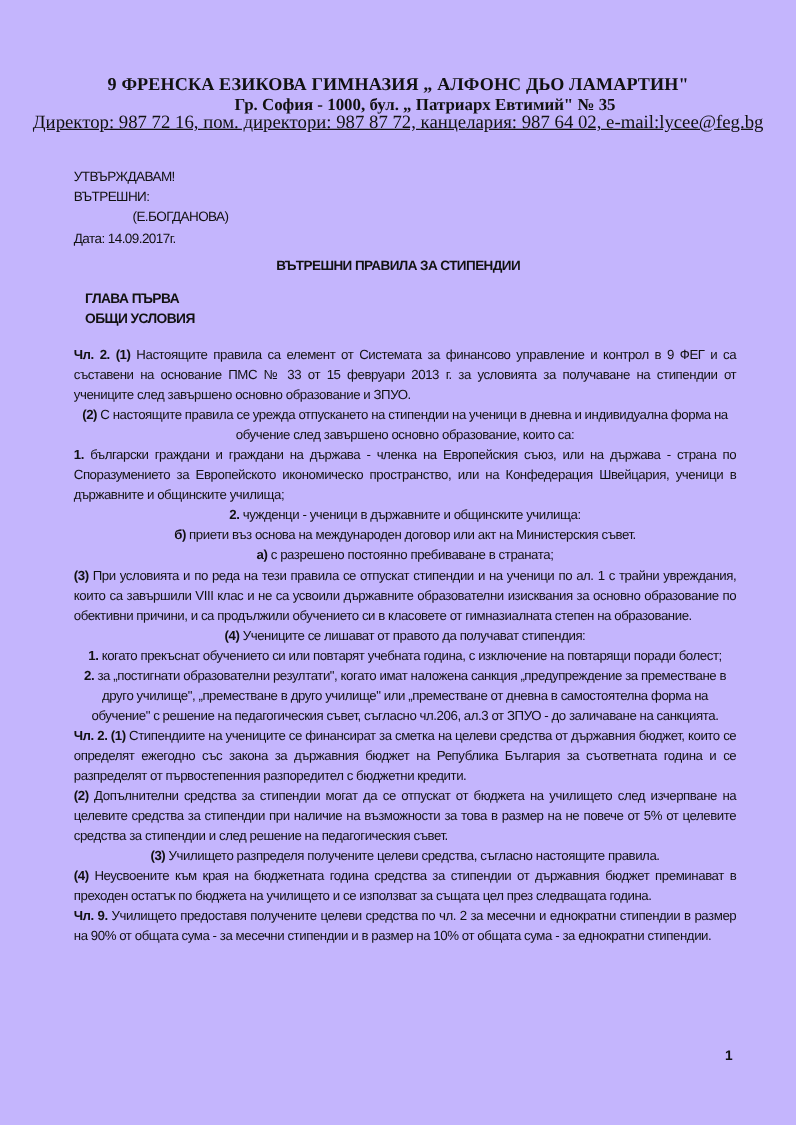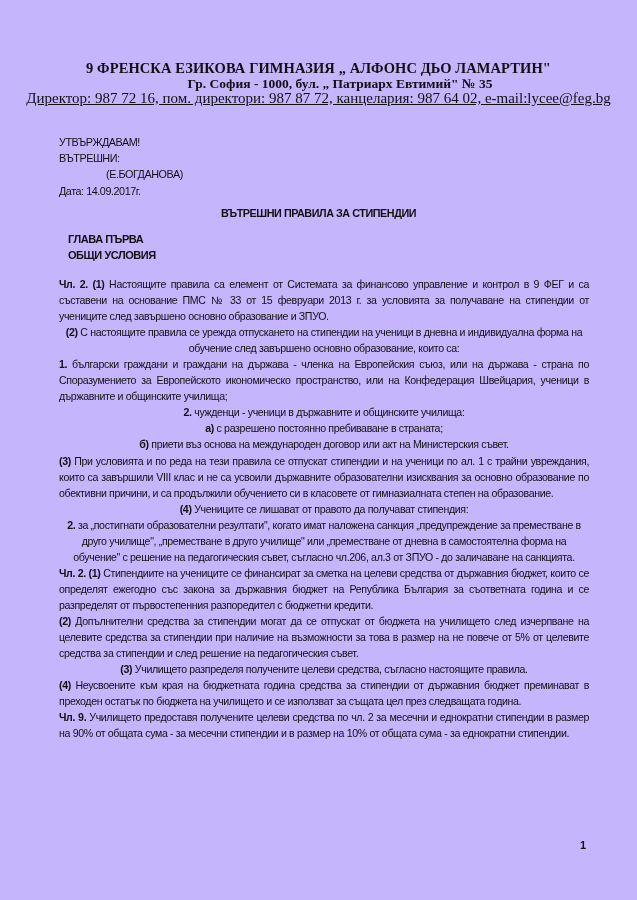--- a/index.html
+++ b/index.html
@@ -41,24 +41,25 @@
   <div class="chapter">
     <div>ГЛАВА ПЪРВА</div>
     <div>ОБЩИ УСЛОВИЯ</div>
   </div>
 
   <div class="body" id="body">
       <p><b>Чл. 2. (1)</b><span> Настоящите правила са елемент от Системата за финансово управление и контрол в 9 ФЕГ и са съставени на основание ПМС № 33 от 15 февруари 2013 г. за условията за получаване на стипендии от учениците след завършено основно образование и ЗПУО.</span></p>
       <p class="nj"><b>(2)</b><span> С настоящите правила се урежда отпускането на стипендии на ученици в дневна и индивидуална форма на обучение след завършено основно образование, които са:</span></p>
       <p><b>1.</b><span> български граждани и граждани на държава - членка на Европейския съюз, или на държава - страна по Споразумението за Европейското икономическо пространство, или на Конфедерация Швейцария, ученици в държавните и общинските училища;</span></p>
       <p class="nj"><b>2.</b><span> чужденци - ученици в държавните и общинските училища:</span></p>
+      <p class="nj"><b>б)</b><span> приети въз основа на международен договор или акт на Министерския съвет.</span></p>
       <p class="nj"><b>а)</b><span> с разрешено постоянно пребиваване в страната;</span></p>
-      <p class="nj"><b>б)</b><span> приети въз основа на международен договор или акт на Министерския съвет.</span></p>
       <p><b>(3)</b><span> При условията и по реда на тези правила се отпускат стипендии и на ученици по ал. 1 с трайни увреждания, които са завършили VIII клас и не са усвоили държавните образователни изисквания за основно образование по обективни причини, и са продължили обучението си в класовете от гимназиалната степен на образование.</span></p>
       <p class="nj"><b>(4)</b><span> Учениците се лишават от правото да получават стипендия:</span></p>
+      <p class="nj"><b>1.</b><span> когато прекъснат обучението си или повтарят учебната година, с изключение на повтарящи поради болест;</span></p>
       <p class="nj"><b>2.</b><span> за „постигнати образователни резултати", когато имат наложена санкция „предупреждение за преместване в друго училище", „преместване в друго училище" или „преместване от дневна в самостоятелна форма на обучение" с решение на педагогическия съвет, съгласно чл.206, ал.3 от ЗПУО - до заличаване на санкцията.</span></p>
       <p><b>Чл. 2. (1)</b><span> Стипендиите на учениците се финансират за сметка на целеви средства от държавния бюджет, които се определят ежегодно със закона за държавния бюджет на Република България за съответната година и се разпределят от първостепенния разпоредител с бюджетни кредити.</span></p>
       <p><b>(2)</b><span> Допълнителни средства за стипендии могат да се отпускат от бюджета на училището след изчерпване на целевите средства за стипендии при наличие на възможности за това в размер на не повече от 5% от целевите средства за стипендии и след решение на педагогическия съвет.</span></p>
       <p class="nj"><b>(3)</b><span> Училището разпределя получените целеви средства, съгласно настоящите правила.</span></p>
       <p><b>(4)</b><span> Неусвоените към края на бюджетната година средства за стипендии от държавния бюджет преминават в преходен остатък по бюджета на училището и се използват за същата цел през следващата година.</span></p>
       <p><b>Чл. 9.</b><span> Училището предоставя получените целеви средства по чл. 2 за месечни и еднократни стипендии в размер на 90% от общата сума - за месечни стипендии и в размер на 10% от общата сума - за еднократни стипендии.</span></p>
     </div>
 
   <div class="page-num">1</div>
 </div>

